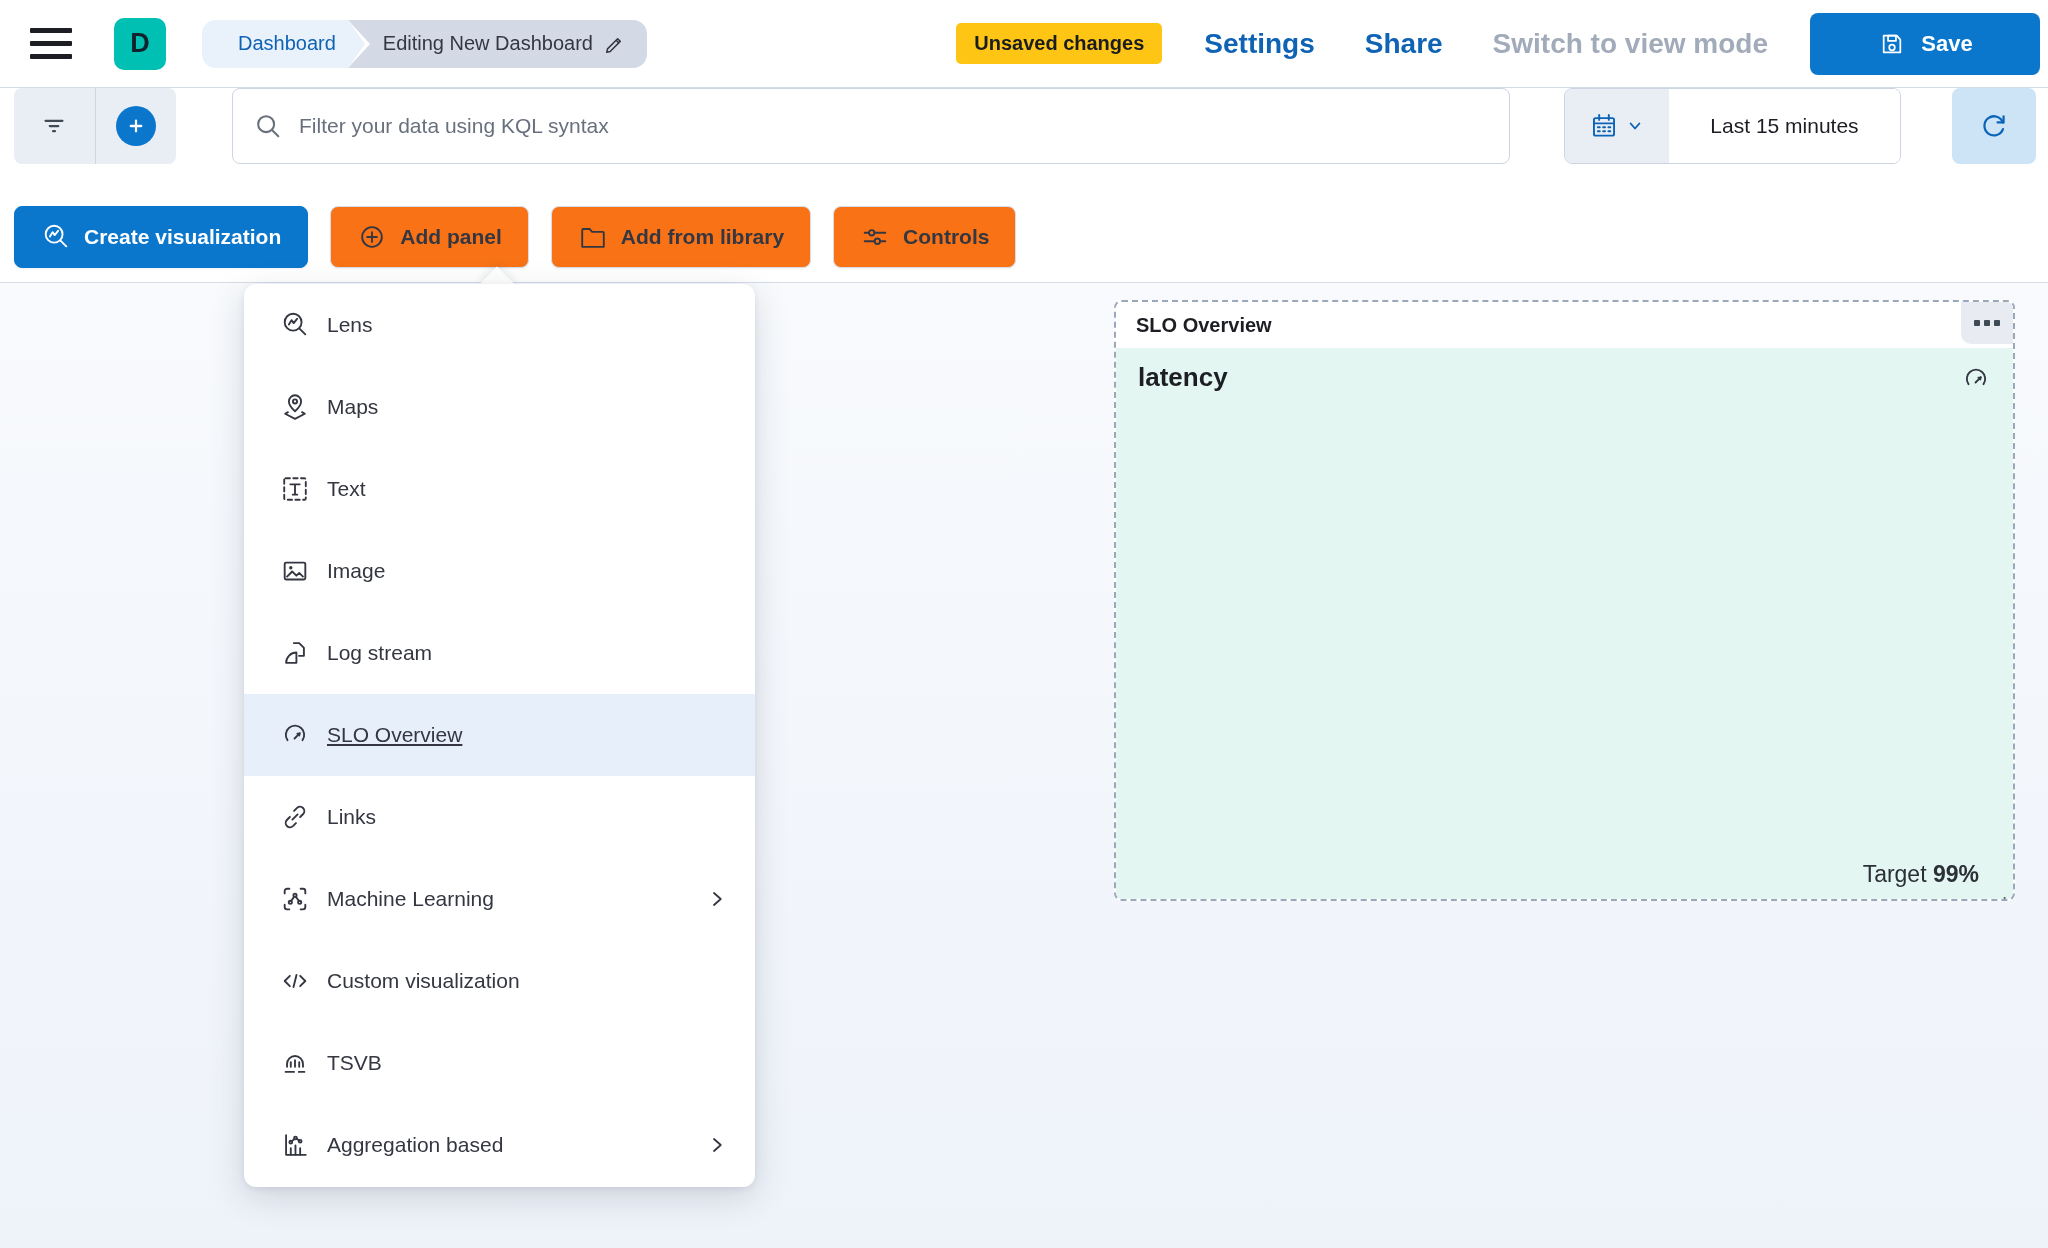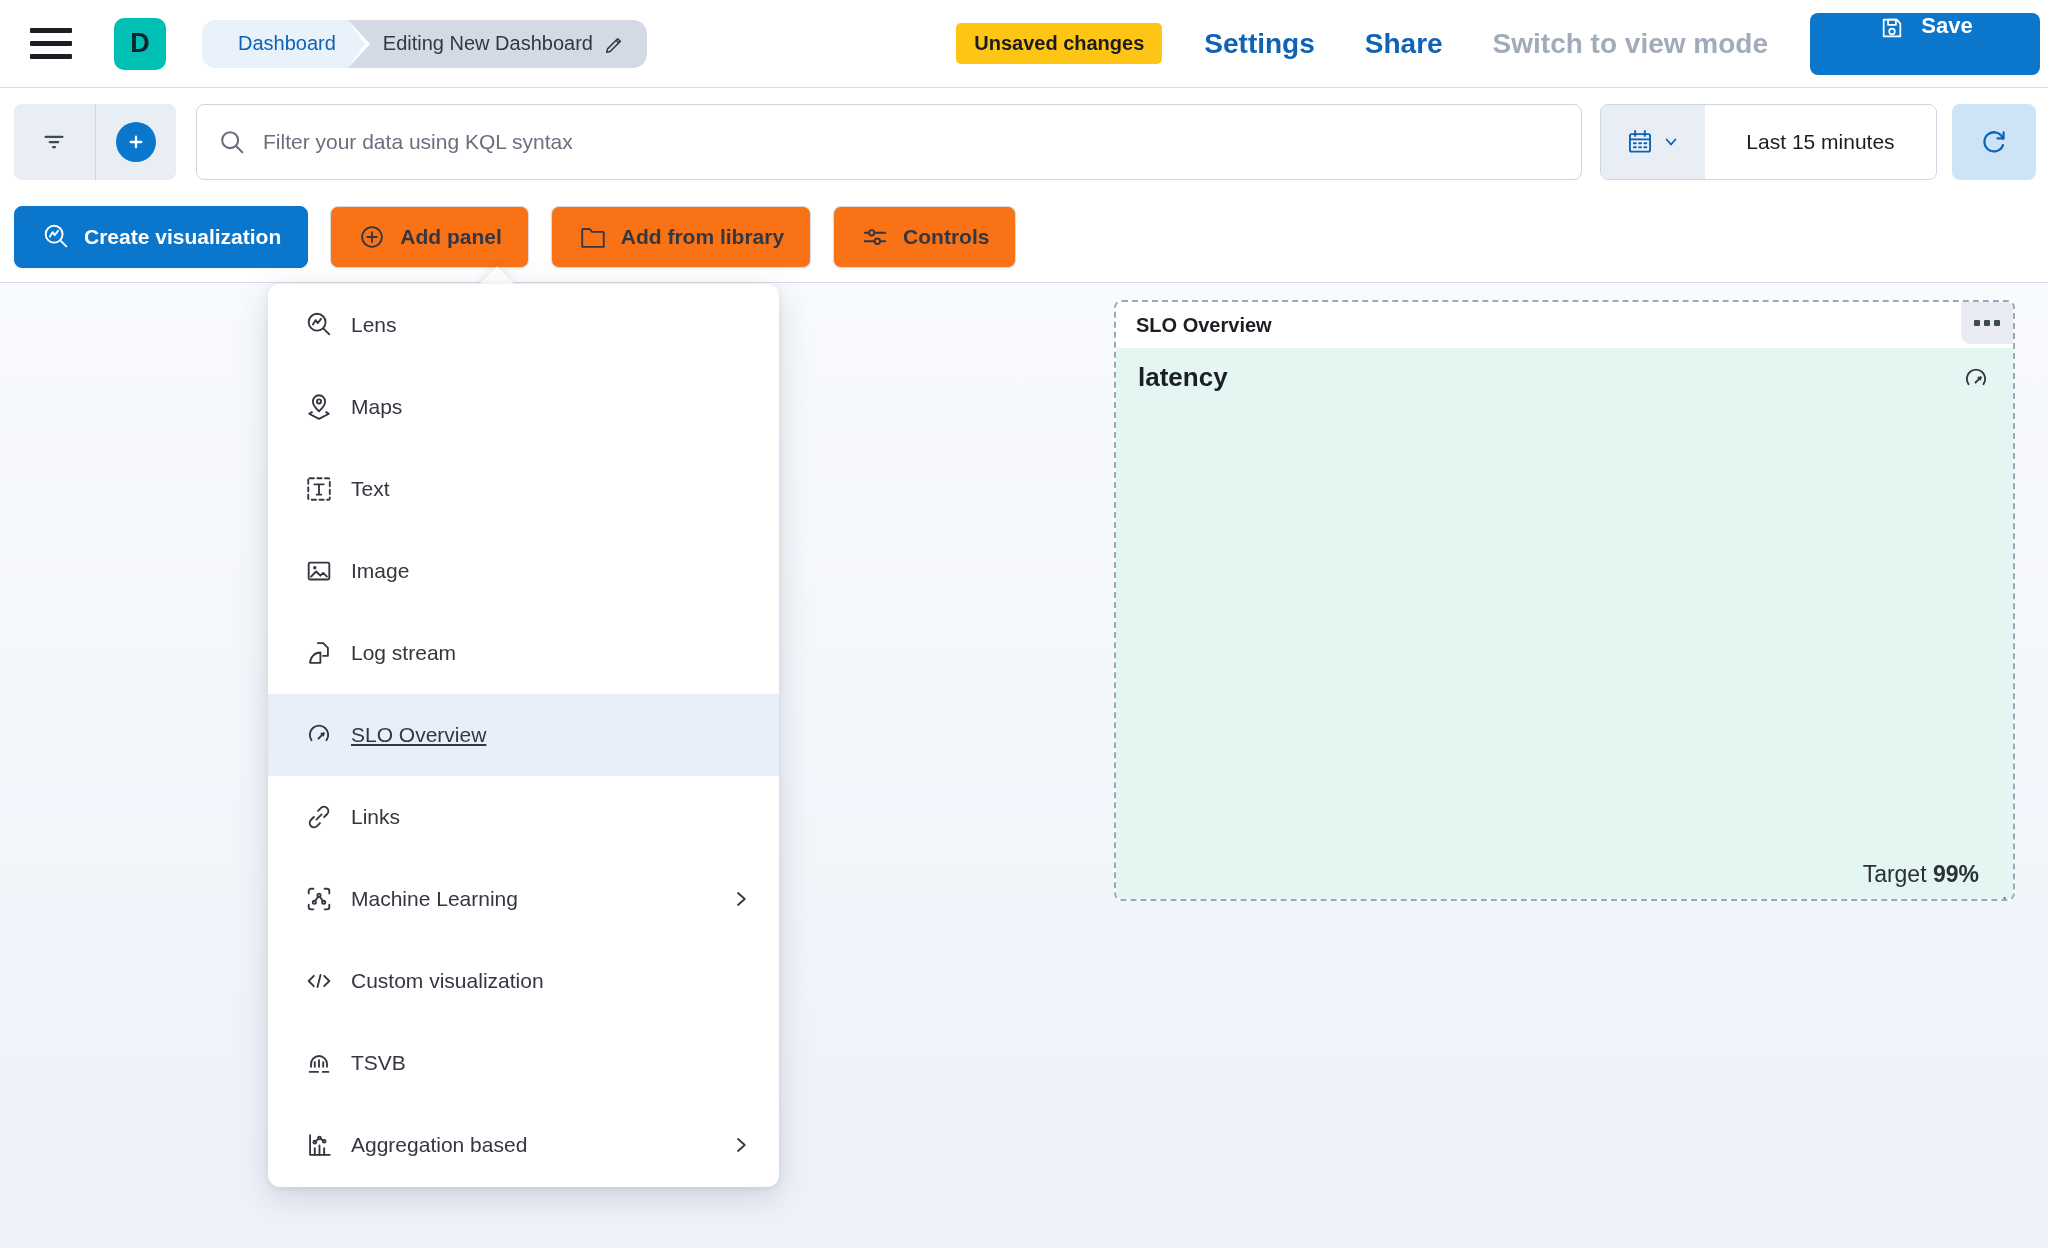--- a/index.html
+++ b/index.html
@@ -27,25 +27,25 @@
   .crumb1::before{content:"";position:absolute;left:100%;top:0;border-top:24px solid transparent;border-bottom:24px solid transparent;border-left:22px solid #fff;}
   .crumb1::after{content:"";position:absolute;left:100%;top:0;border-top:24px solid transparent;border-bottom:24px solid transparent;border-left:17px solid var(--crumb_blue_bg);}
   .crumb2{background:var(--crumb_gray_bg);color:var(--text_dark);font-weight:500;margin-left:-1px;
           padding:0 20px 0 36px;border-radius:0 14px 14px 0;gap:10px;cursor:pointer;}
   .hspacer{flex:1;}
   .badge-unsaved{background:var(--warning_yellow);color:#1a1c21;font-size:20px;font-weight:700;
           padding:9px 18px;border-radius:5px;margin-right:42px;white-space:nowrap;}
   .hlink{font-size:28px;font-weight:600;color:var(--link_blue);margin-right:50px;cursor:pointer;white-space:nowrap;}
   .hlink.disabled{color:var(--text_gray);cursor:default;margin-right:42px;}
   .save-btn{width:230px;height:62px;background:var(--primary_blue);border:none;border-radius:8px;color:#fff;
-          font-size:22px;font-weight:600;display:flex;justify-content:center;gap:14px;cursor:pointer;
+          font-size:22px;font-weight:600;display:flex;align-items:center;justify-content:center;gap:14px;cursor:pointer;
           font-family:inherit;}
 
   
-  .filter-row{height:108px;display:flex;align-items:center;background:#fff;padding:0 12px 0 14px;}
+  .filter-row{height:108px;display:flex;background:#fff;padding:0 12px 0 14px;gap:36px;}
   .filter-group{display:flex;width:162px;height:76px;background:var(--field_gray);border-radius:8px;overflow:hidden;flex:none;}
   .filter-cell{flex:1;display:flex;align-items:center;justify-content:center;cursor:pointer;}
   .filter-cell + .filter-cell{border-left:1px solid #cfd6e2;}
   .addfilter-circle{width:40px;height:40px;border-radius:50%;background:var(--primary_blue);display:flex;align-items:center;justify-content:center;}
   .kql-box{flex:1;height:76px;margin:0 18px 0 20px;border:1px solid #cdd5e2;border-radius:8px;background:#fff;
           display:flex;align-items:center;padding:0 20px;gap:16px;}
   .kql-box input{border:none;outline:none;flex:1;font-size:21px;font-family:inherit;color:var(--text_dark);background:transparent;}
   .kql-box input::placeholder{color:var(--muted_gray);}
   .timepicker{width:337px;height:76px;border:1px solid #cdd5e2;border-radius:8px;display:flex;overflow:hidden;flex:none;}
   .tp-prepend{width:104px;background:var(--field_gray);display:flex;align-items:center;justify-content:center;gap:6px;cursor:pointer;}
@@ -59,21 +59,21 @@
           background:#f97316;border:1px solid var(--border_gray);color:var(--text_dark);cursor:pointer;font-family:inherit;
           box-shadow:0 1px 2px rgba(40,50,70,.06);}
   .tb-btn.primary{background:var(--primary_blue);border-color:var(--primary_blue);color:#fff;}
 
   
   .canvas{height:965px;background:linear-gradient(180deg,#f8fafd 0%,#eef2f9 100%);position:relative;}
 
   
   .popover-arrow{position:absolute;left:484px;top:272px;width:26px;height:26px;background:#fff;transform:rotate(45deg);
           box-shadow:-3px -3px 6px rgba(80,90,110,.10);z-index:5;}
-  .popover{position:absolute;left:268px;top:284px;width:511px;height:903px;background:#fff;border-radius:12px;z-index:6;
+  .popover{position:absolute;left:244px;top:284px;width:511px;height:903px;background:#fff;border-radius:12px;z-index:6;
           box-shadow:0 10px 34px rgba(60,70,90,.18), 0 2px 6px rgba(60,70,90,.10);overflow:hidden;}
   .menu-item{height:82px;display:flex;align-items:center;gap:17px;padding:0 26px 0 36px;font-size:21px;color:var(--text_dark);cursor:pointer;}
   .menu-item .mi-label{flex:1;}
   .menu-item.selected{background:var(--menu_highlight);}
   .menu-item.selected .mi-label{text-decoration:underline;}
   .mi-icon{width:30px;height:30px;flex:none;display:flex;align-items:center;justify-content:center;}
 
   
   .slo-panel{position:absolute;left:1114px;top:300px;width:901px;height:601px;border:2px dashed var(--panel_dash);
           border-radius:8px;background:#fff;overflow:hidden;z-index:3;}

